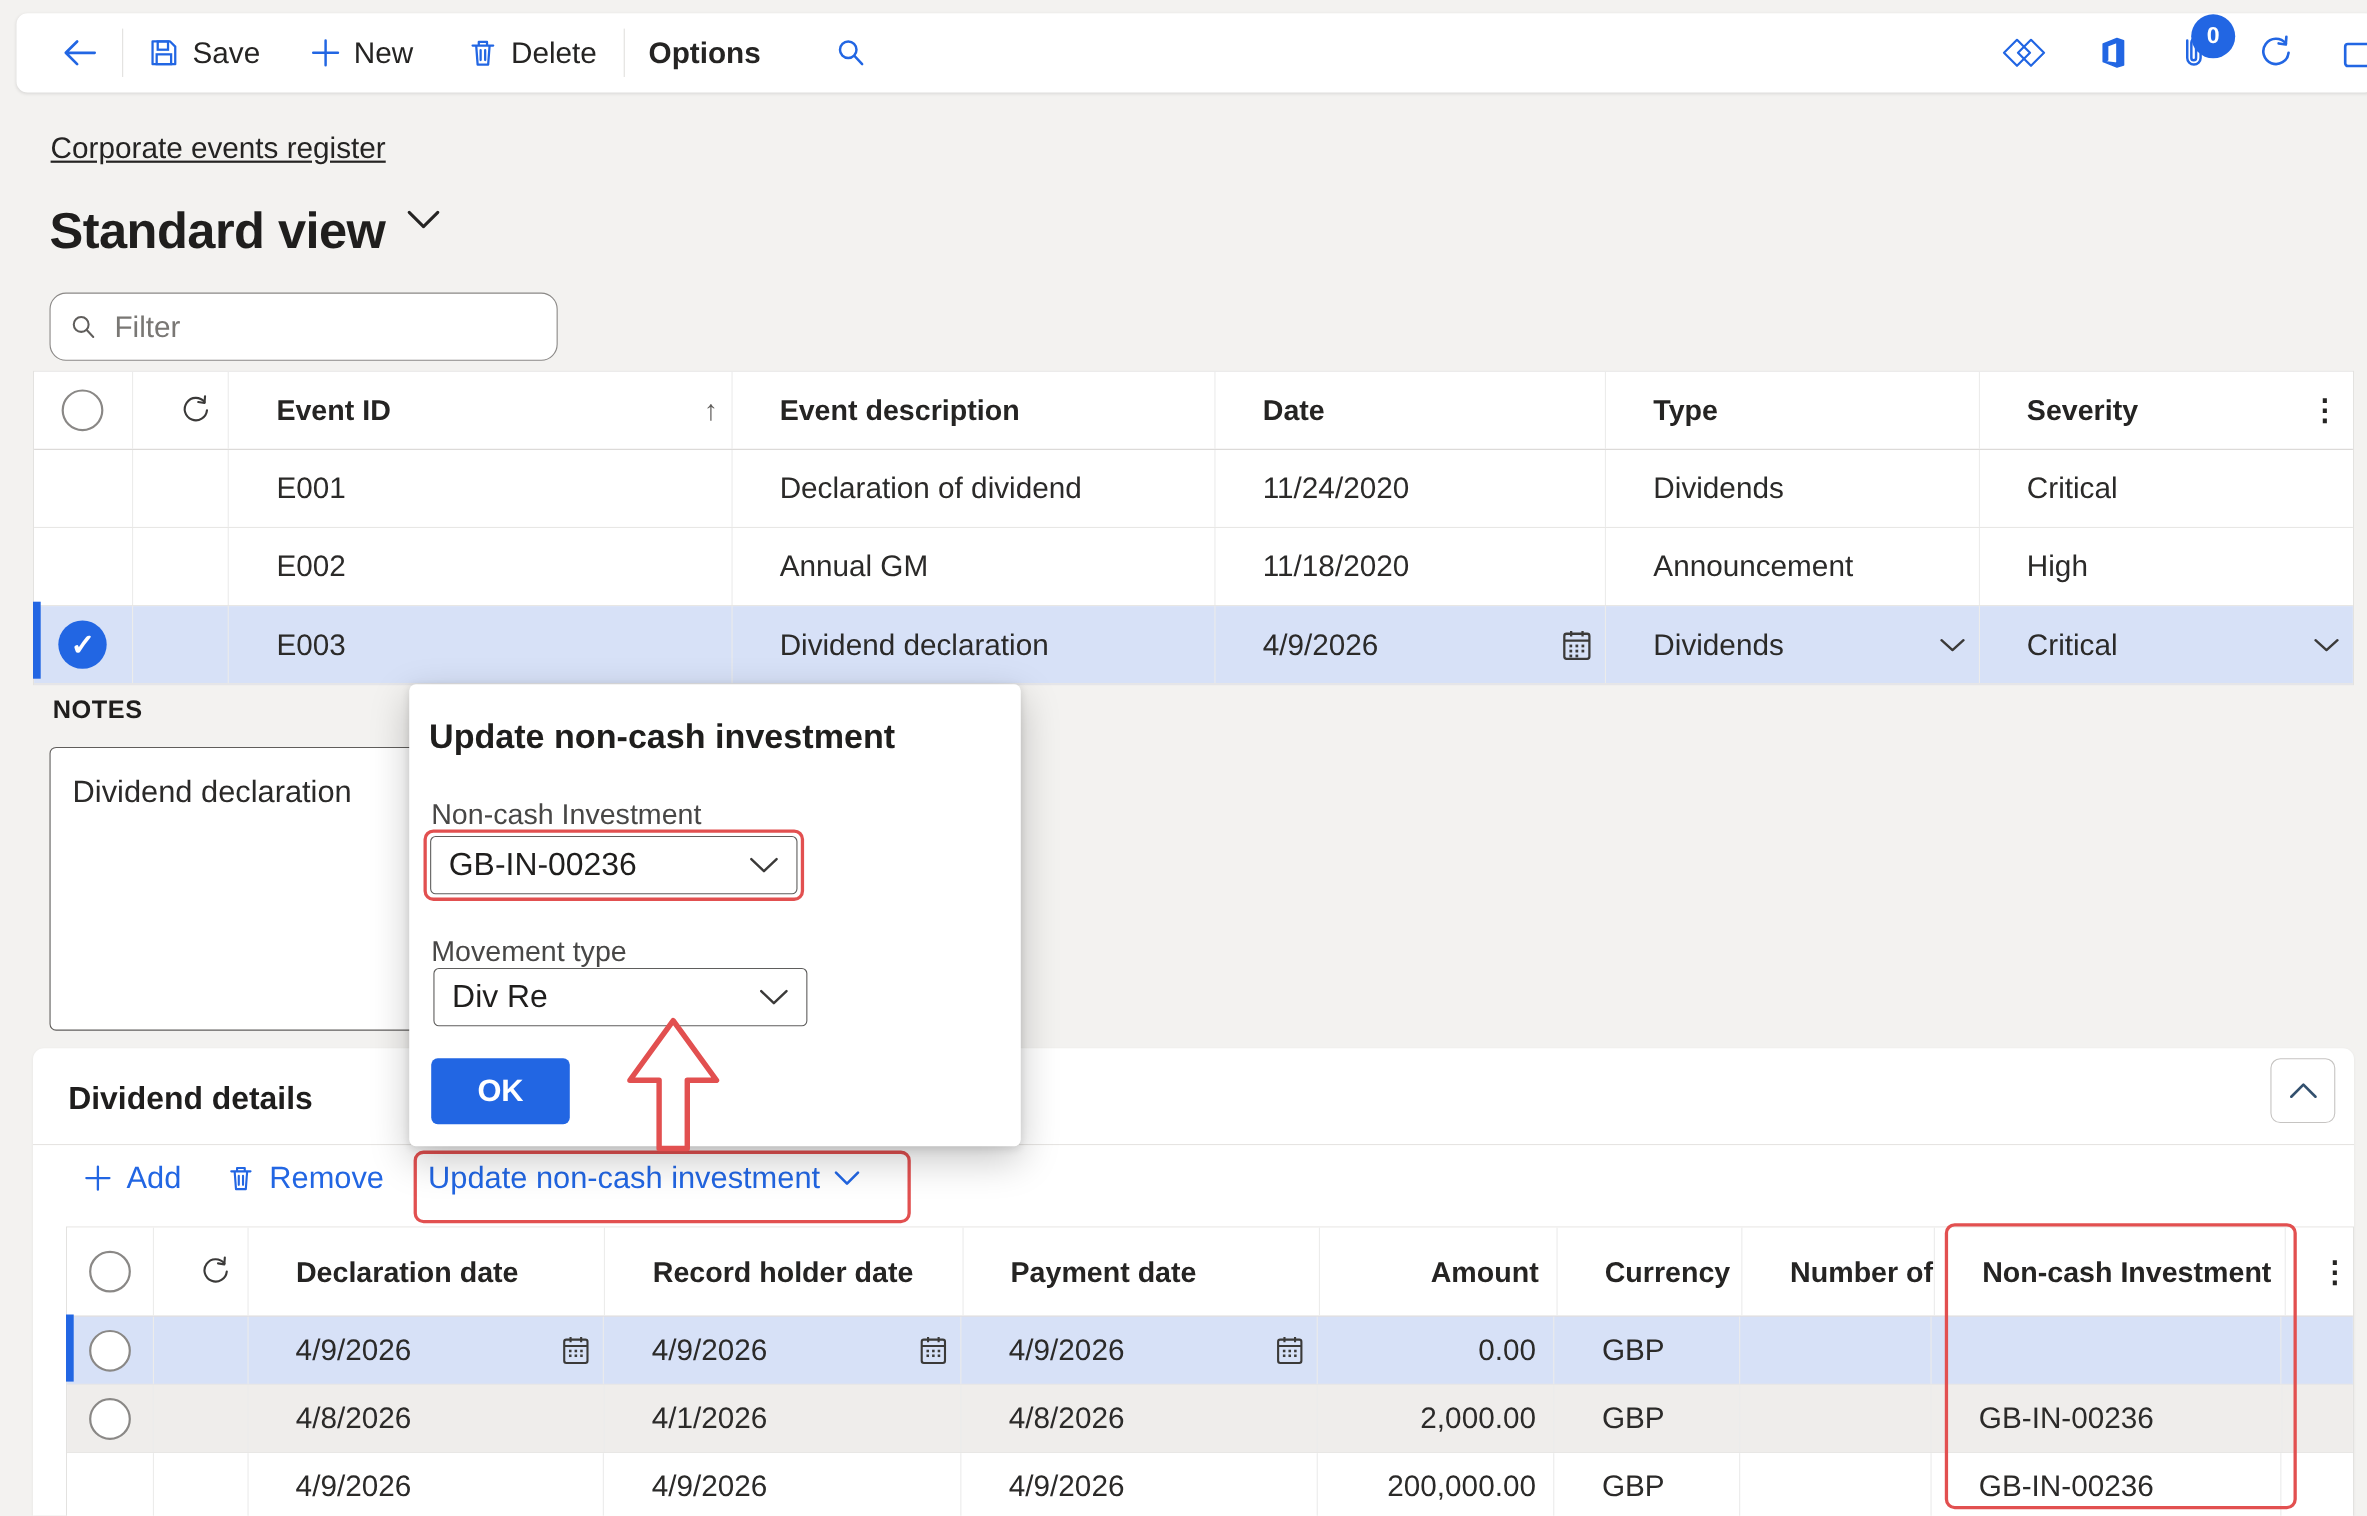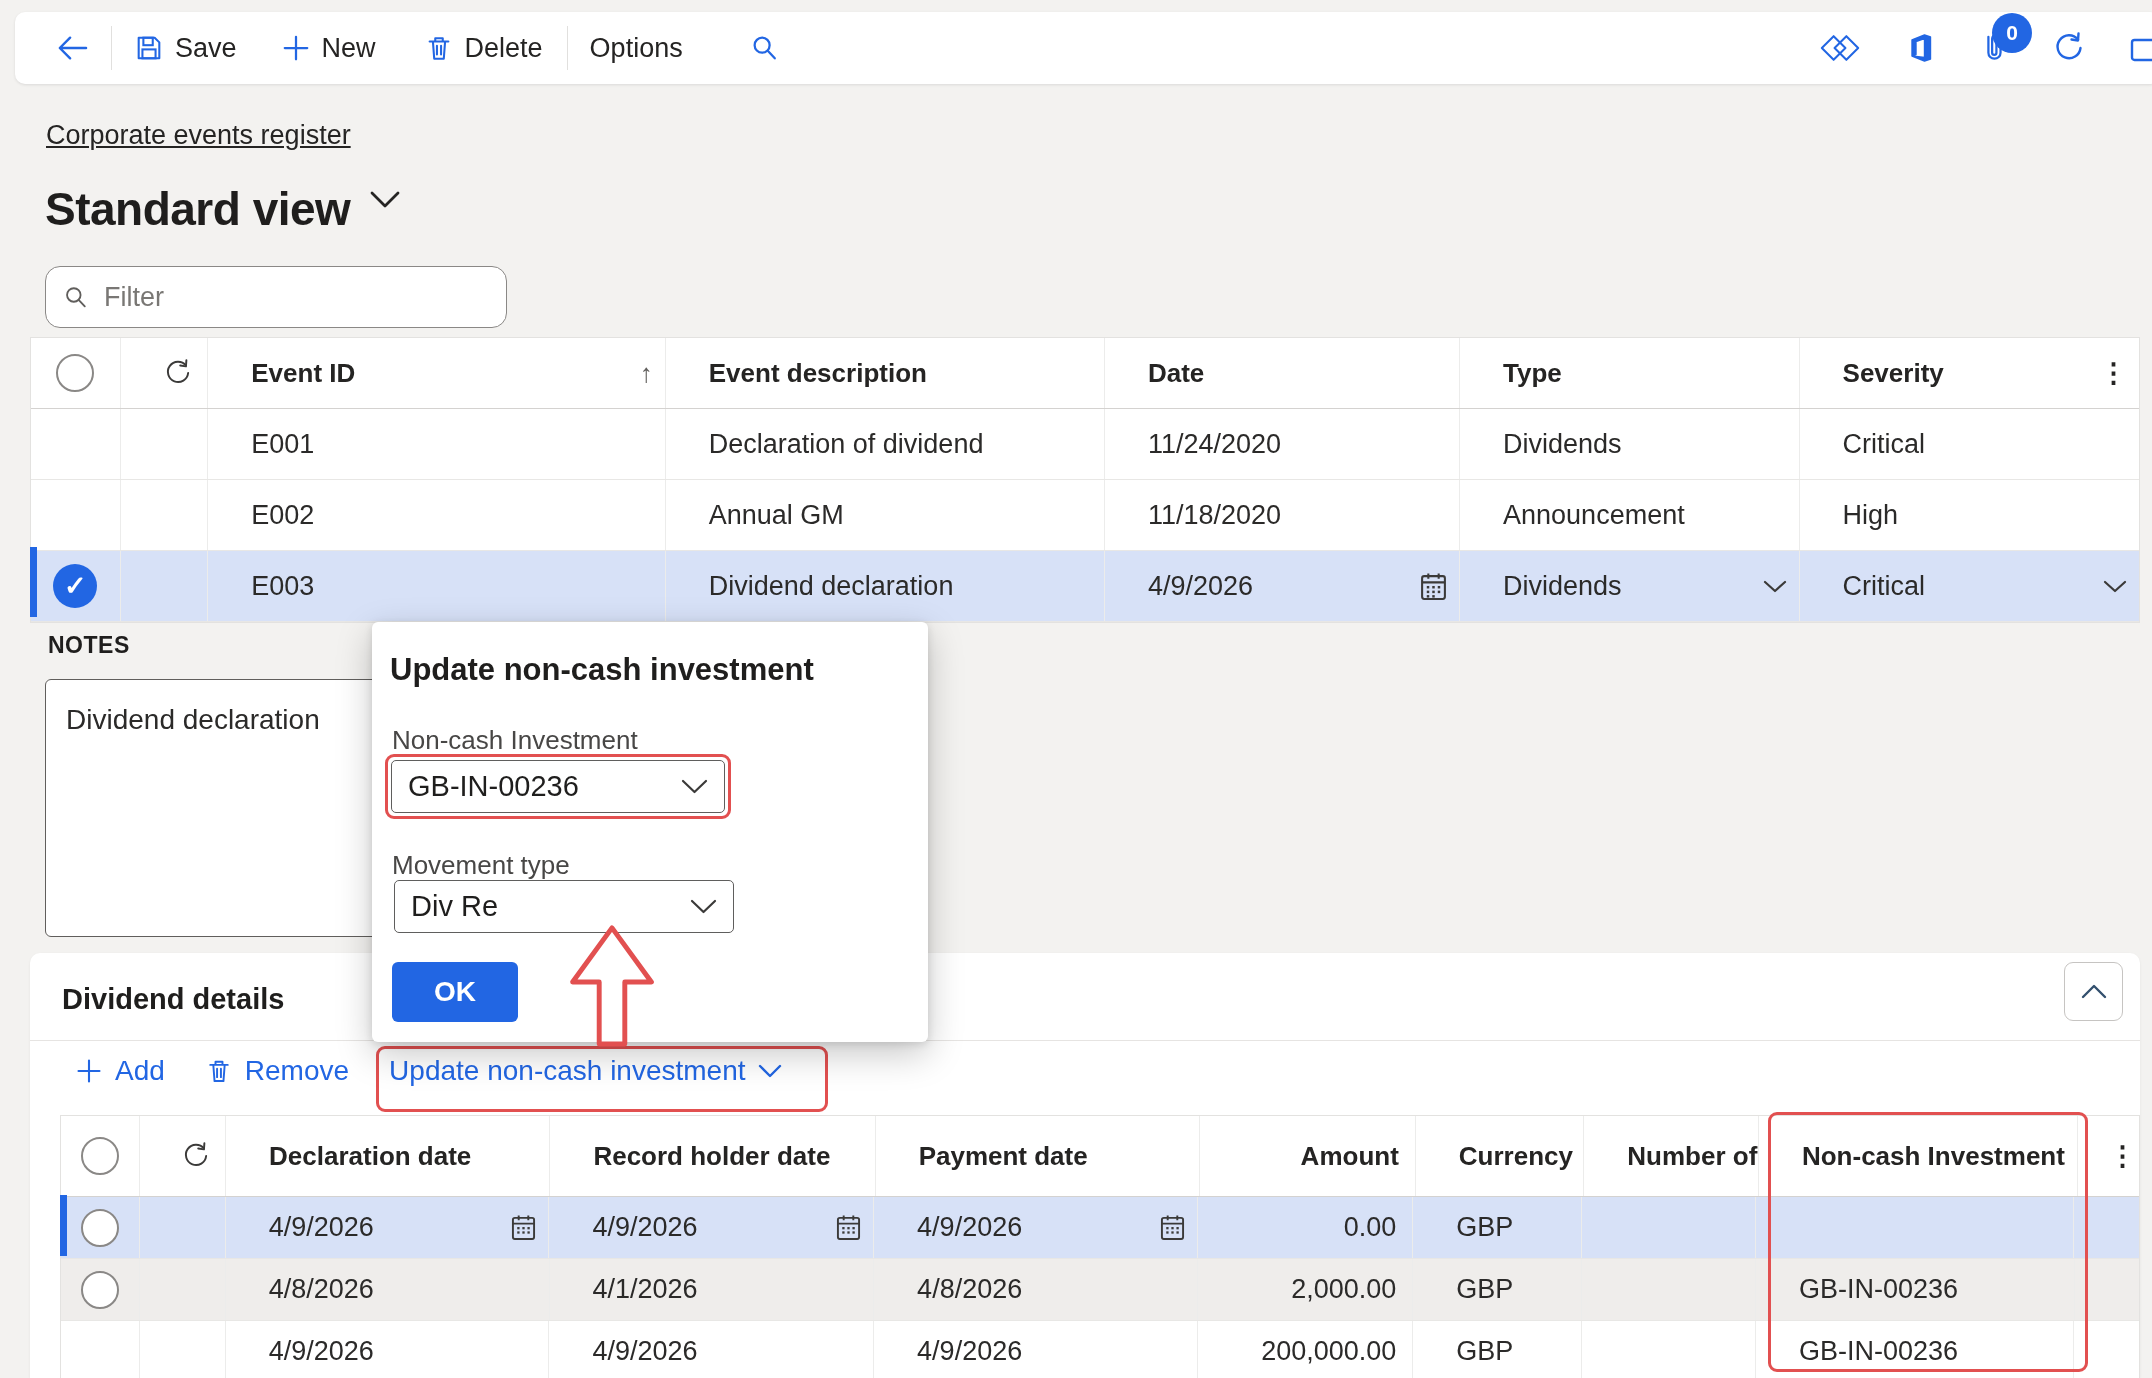--- a/index.html
+++ b/index.html
@@ -13,21 +13,21 @@
 
   
   .cmdbar{
     position:absolute;left:15px;top:12px;width:2145px;height:72px;background:#fff;
     border-radius:10px;box-shadow:0 1px 3px rgba(0,0,0,.10);
     display:flex;align-items:center;z-index:3;
   }
   .cmd-sep{width:1px;height:44px;background:#e1e0de;}
   .cmd-btn{display:flex;align-items:center;gap:11px;font-size:27px;color:#252423;cursor:pointer;}
   .cmd-label{line-height:1;}
-  .options-label{font-size:27px;font-weight:400;color:#252423;}
+  .options-label{font-size:27px;font-weight:700;color:#252423;}
   .cmd-right{position:absolute;right:-14px;top:0;height:72px;display:flex;align-items:center;gap:44px;}
   .paperclip-wrap{position:relative;}
   .badge{
     position:absolute;left:12px;top:-16px;min-width:40px;height:40px;border-radius:50%;
     background:#2266e3;color:#fff;font-size:21px;font-weight:700;
     display:flex;align-items:center;justify-content:center;
   }
 
   
   .caption{left:46px;top:120px;font-size:27px;color:#252423;text-decoration:underline;}

